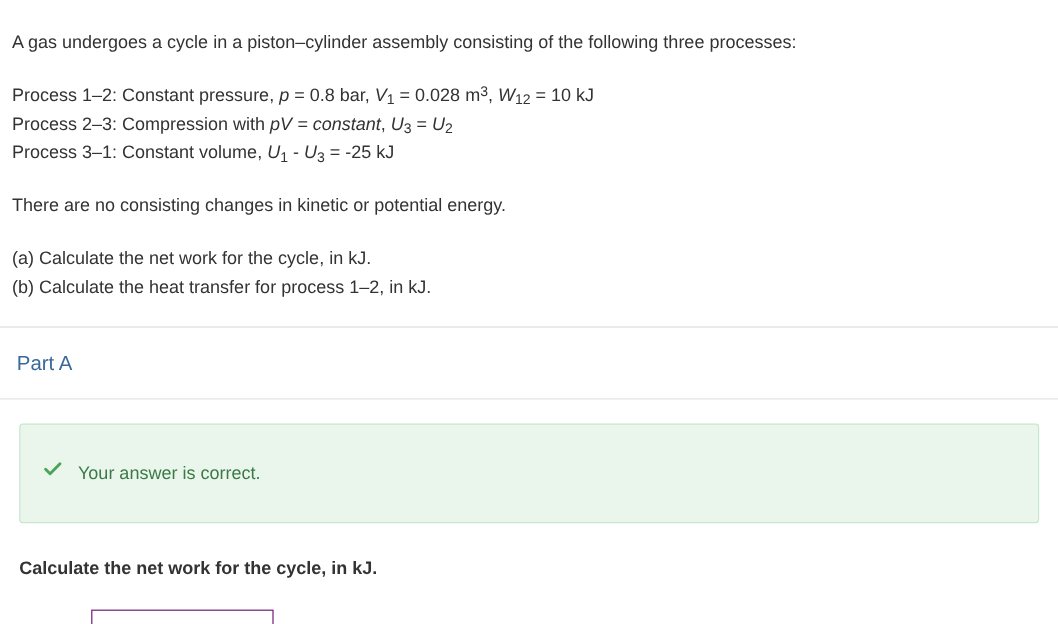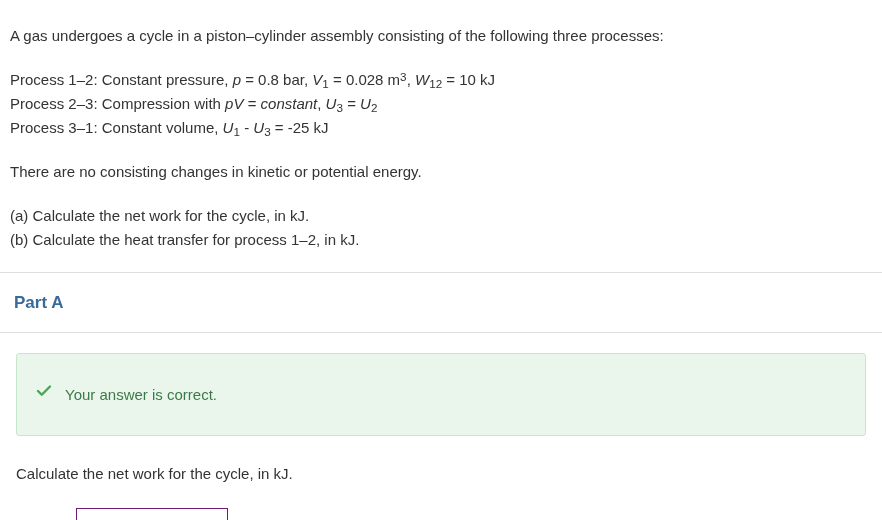--- a/index.html
+++ b/index.html
@@ -39,21 +39,21 @@
     .italic {
       font-style: italic;
     }
     .part-header {
       background: transparent;
       border-top: 1px solid #ddd;
       border-bottom: 1px solid #ddd;
       padding: 16px 14px;
       color: #3a6a9a;
       font-size: 17px;
-      font-weight: 700;
+      font-weight: 400;
     }
     .part-body {
       padding: 20px 16px 16px 16px;
       background: #fff;
     }
     .feedback-correct {
       background: #eaf6ec;
       border: 1px solid #c6e7cc;
       border-radius: 3px;
       padding: 26px 18px;
@@ -66,20 +66,21 @@
     }
     .checkmark {
       color: #4aa556;
       font-weight: bold;
       font-size: 18px;
     }
     .prompt {
       color: #333;
       margin-bottom: 22px;
       font-size: 15px;
+      font-weight: bold;
     }
     .answer-row {
       display: flex;
       align-items: center;
       gap: 6px;
       font-size: 15px;
     }
     .answer-input {
       border: 1px solid #701a75;
       padding: 5px 8px;

